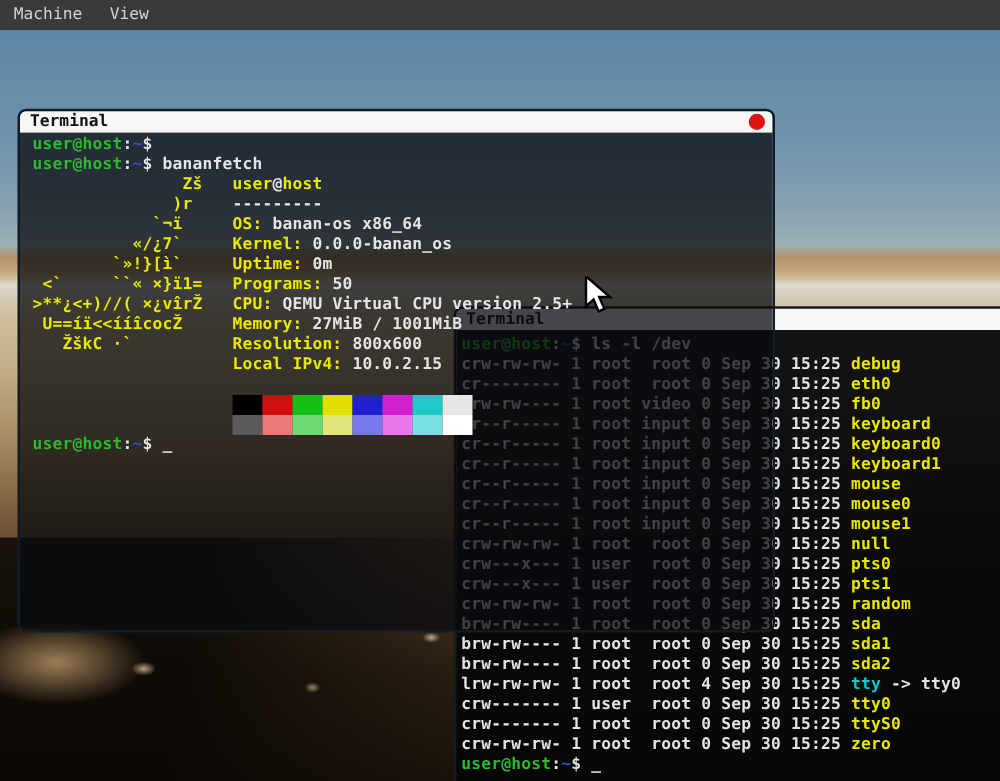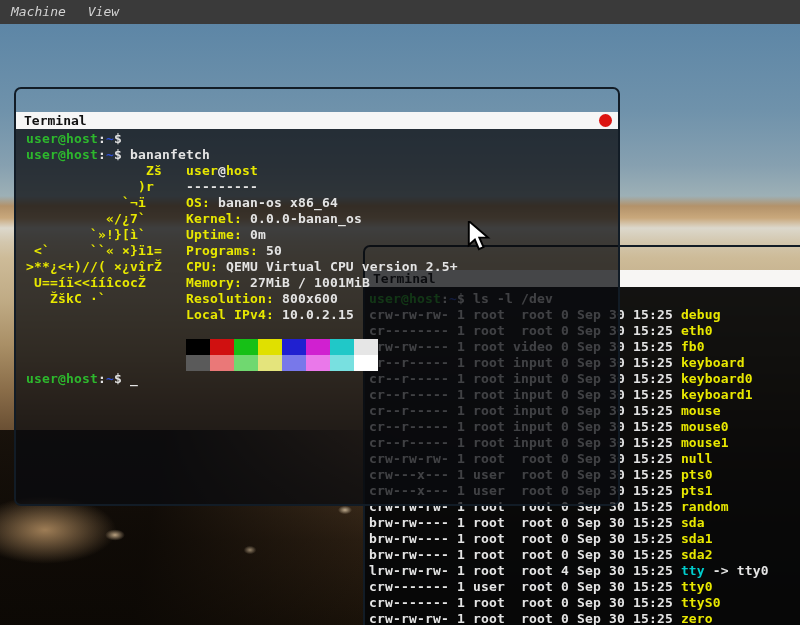--- a/index.html
+++ b/index.html
@@ -25,34 +25,33 @@
       radial-gradient(14px 8px at 115px 105px, rgba(203,177,141,0.9), rgba(203,177,141,0) 70%),
       radial-gradient(95px 45px at 45px 100px, rgba(173,137,94,0.9), rgba(173,137,94,0) 75%),
       linear-gradient(100deg, rgba(10,7,4,0.85) 30%, rgba(10,7,4,0) 75%);
   }
   
   #menubar{
     position:absolute;left:0;top:0;width:800px;height:24px;z-index:10;
     background:#3a3a3a;display:flex;align-items:center;
     font:400 13px/24px "DejaVu Sans Mono",monospace;color:#d2d2d2;
   }
-  .menu-item{padding:0 11px;height:24px;font-style:italic;}
+  .menu-item{padding:0 11px;height:24px;}
   
   .window{
     position:absolute;box-sizing:border-box;border:2px solid #121c26;
     overflow:hidden;
   }
   #term1{left:14px;top:87px;width:606px;height:419px;border-radius:7px;z-index:4;}
   #term2{left:363px;top:245px;width:447px;height:390px;border-radius:7px 7px 0 0;z-index:2;}
   .titlebar{
     height:17px;display:flex;align-items:flex-start;position:relative;
     background:#f6f6f6;color:#101010;
     font:700 13px/17px "DejaVu Sans Mono",monospace;
     padding:0 8px;
-    margin-top:23px;
   }
   #term2 .titlebar{background:rgba(250,250,250,0.95);}
   .close-btn{
     position:absolute;right:6px;top:2px;width:13px;height:13px;border-radius:50%;
     background:#dd1411;
   }
   .term-body{
     font:700 13px/16px "DejaVu Sans Mono",monospace;
     letter-spacing:0.17px;color:#e4e4e4;white-space:pre;
   }

